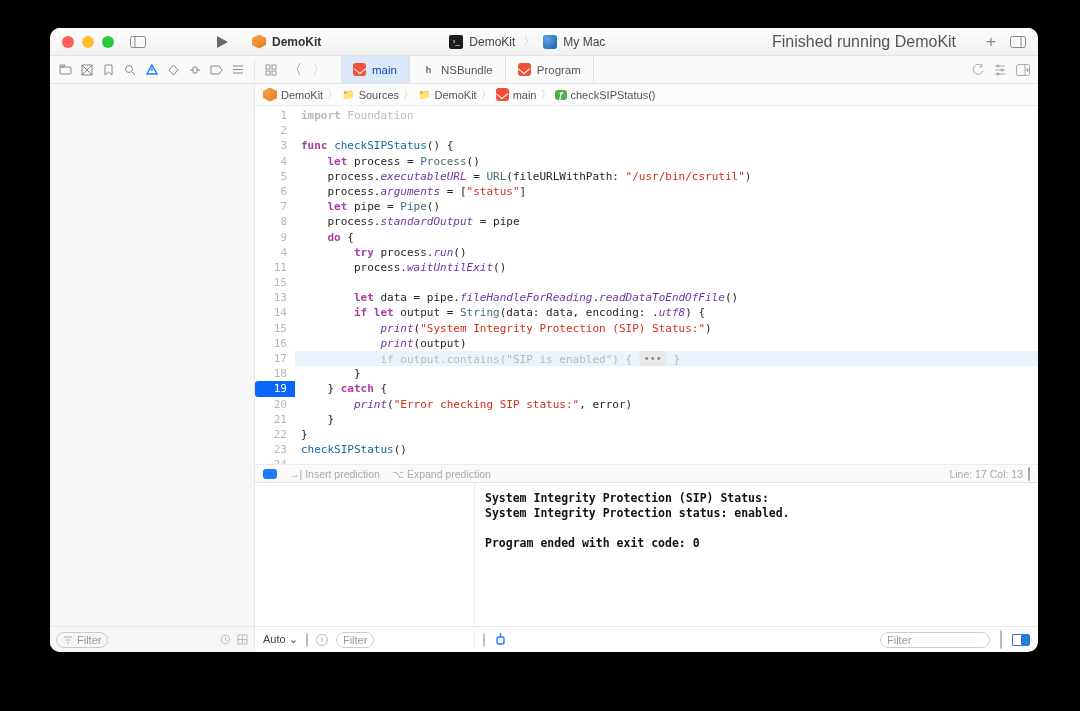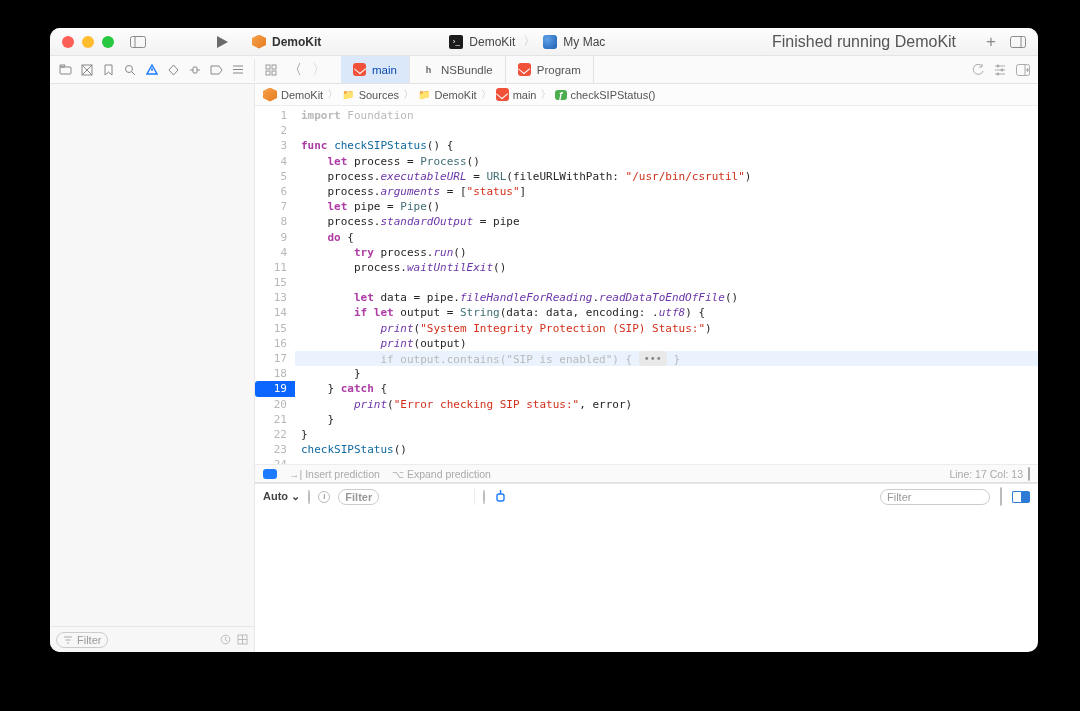--- a/index.html
+++ b/index.html
@@ -76,21 +76,21 @@
   
   .predbar{height:18px;border-top:1px solid #ececec;background:#fafafa;display:flex;align-items:center;gap:12px;padding:0 8px;font-size:10.5px;color:#aaa;}
   .predbar .blue-pill{width:14px;height:10px;background:#1d7bff;border-radius:3px;}
   .predbar .right{margin-left:auto;display:flex;gap:5px;align-items:center;}
   
   .debug{height:170px;border-top:1px solid #e0e0e0;display:flex;flex-direction:column;}
   .debug-body{flex:1;display:flex;}
   .vars{width:220px;border-right:1px solid #ececec;}
   .console{flex:1;padding:8px 10px;font:600 11.5px/15px "SF Mono",Menlo,monospace;color:#111;white-space:pre-wrap;}
   .debug-footer{height:26px;border-top:1px solid #e7e7e7;display:flex;align-items:center;}
-  .df-left{width:220px;display:flex;align-items:center;gap:8px;padding:0 8px;color:#999;font-size:11px;border-right:1px solid #ececec;font-weight:bold;}
+  .df-left{width:220px;display:flex;align-items:center;gap:8px;padding:0 8px;color:#999;font-size:11px;border-right:1px solid #ececec;}
   .df-left .auto{color:#444;}
   .df-mid{flex:1;display:flex;align-items:center;gap:10px;padding:0 8px;color:#999;font-size:11px;}
   .df-right{display:flex;align-items:center;gap:10px;padding:0 8px;color:#999;}
   .rect-icon{width:14px;height:10px;border:1.3px solid currentColor;border-radius:2px;}
   .split-icons{display:flex;gap:0;}
   .split-icons .half{width:9px;height:12px;border:1.3px solid #2e7bd6;}
   .split-icons .half.l{border-radius:2px 0 0 2px;border-right:none;}
   .split-icons .half.r{border-radius:0 2px 2px 0;background:#2e7bd6;}
   .eye{width:14px;height:10px;border:1.3px solid currentColor;border-radius:60%/100%;position:relative;}
   .trash{width:11px;height:12px;border:1.3px solid currentColor;border-radius:1px;position:relative;}
@@ -344,20 +344,27 @@
         <span class="blue-pill"></span>
         <span>→| <span>Insert prediction</span></span>
         <span>⌥ <span>Expand prediction</span></span>
         <div class="right">
           <span>Line: 17  Col: 13</span>
           <span><span class="rect-icon" style="color:#aaa;"></span></span>
         </div>
       </div>
 
       <div class="debug">
+        <div class="debug-body">
+          <div class="vars"></div>
+          <div class="console" id="console">System Integrity Protection (SIP) Status:
+System Integrity Protection status: enabled.
+
+Program ended with exit code: 0</div>
+        </div>
         <div class="debug-footer">
           <div class="df-left">
             <span class="auto"><span>Auto</span> ⌄</span>
             <span><span class="eye" style="color:#bbb;"></span></span>
             <span style="border:1.3px solid #bbb;border-radius:50%;width:12px;height:12px;display:inline-flex;align-items:center;justify-content:center;font-size:8px;">i</span>
             <span class="pill" style="border:1px solid #ccc;border-radius:10px;padding:1px 6px;">
               <span>Filter</span>
             </span>
           </div>
           <div class="df-mid">

